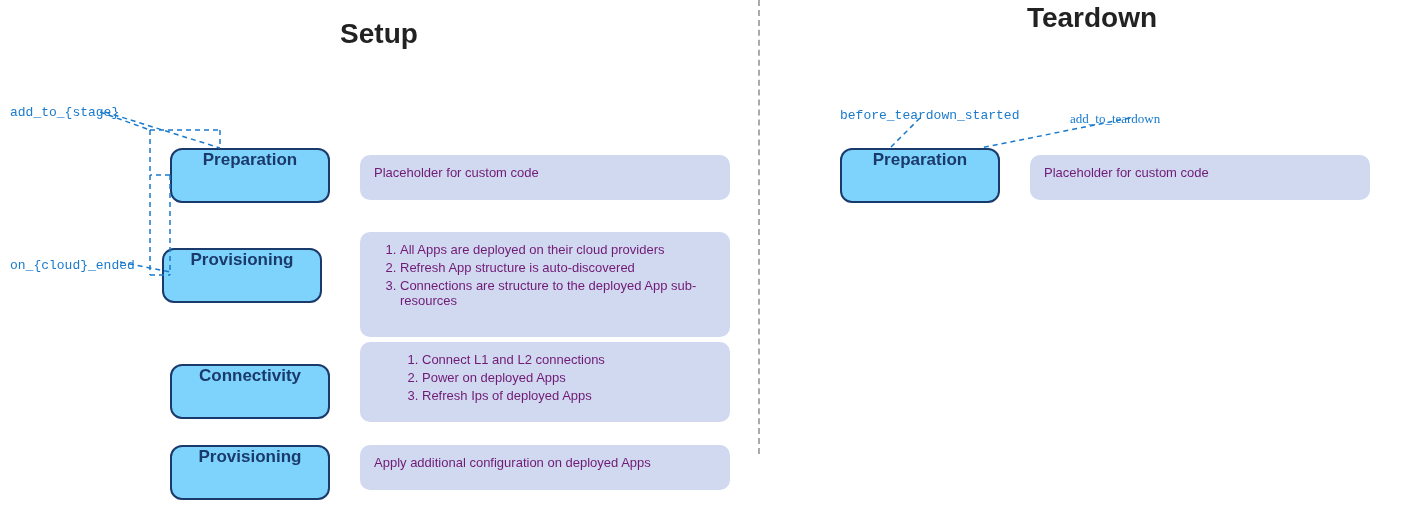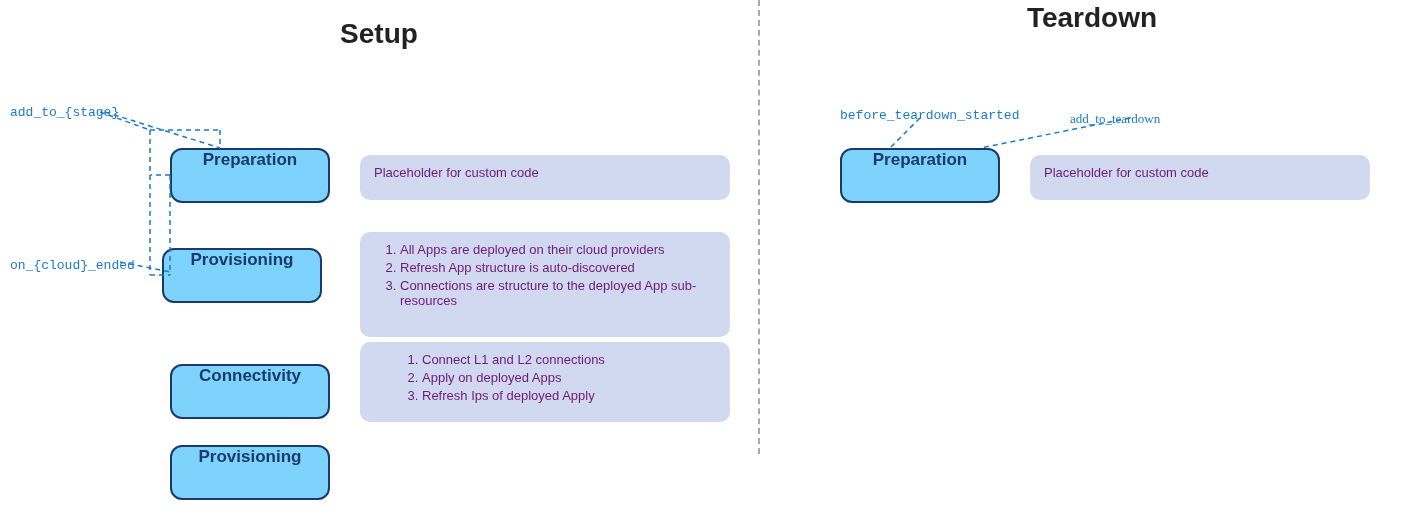--- a/index.html
+++ b/index.html
@@ -137,25 +137,28 @@
       <ol>
         <li>All Apps are deployed on their cloud providers</li>
         <li>Refresh App structure is auto-discovered</li>
         <li>Connections are structure to the deployed App sub-resources</li>
       </ol>
     </div>
 
     <div class="desc-box" style="left:360px; top:342px; width:370px; height:80px;padding-left:36px;">
       <ol>
         <li>Connect L1 and L2 connections</li>
-        <li>Apply on deployed Apps</li>
-        <li>Refresh Ips of deployed Apply</li>
+        <li>Power on deployed Apps</li>
+        <li>Refresh Ips of deployed Apps</li>
       </ol>
     </div>
 
+    <div class="desc-box" style="left:360px; top:445px; width:370px; height:45px;">
+      <span>Apply additional configuration on deployed Apps</span>
+    </div>
 
     <svg class="svg-overlay">
 
       <line x1="105" y1="112" x2="220" y2="148" stroke="#1a7acc" stroke-width="1.5" stroke-dasharray="5,4"></line>
 
       <line x1="120" y1="262" x2="170" y2="272" stroke="#1a7acc" stroke-width="1.5" stroke-dasharray="5,4"></line>
 
       <line x1="170" y1="175" x2="170" y2="275" stroke="#1a7acc" stroke-width="1.5" stroke-dasharray="5,4"></line>
       <line x1="170" y1="175" x2="150" y2="175" stroke="#1a7acc" stroke-width="1.5" stroke-dasharray="5,4"></line>
       <line x1="150" y1="130" x2="150" y2="275" stroke="#1a7acc" stroke-width="1.5" stroke-dasharray="5,4"></line>

